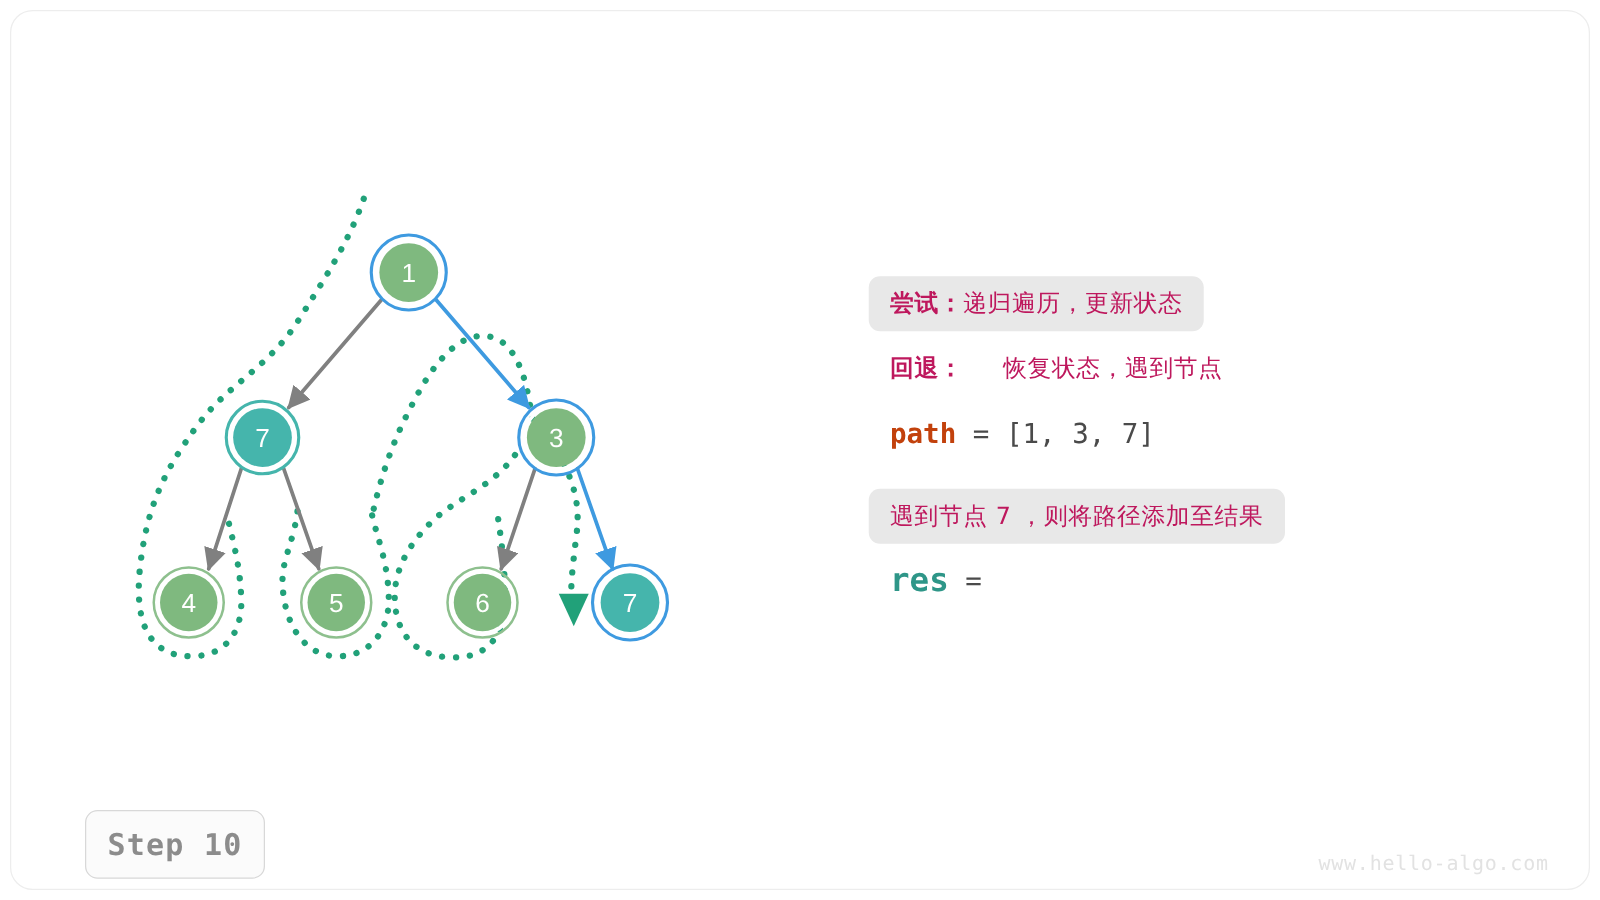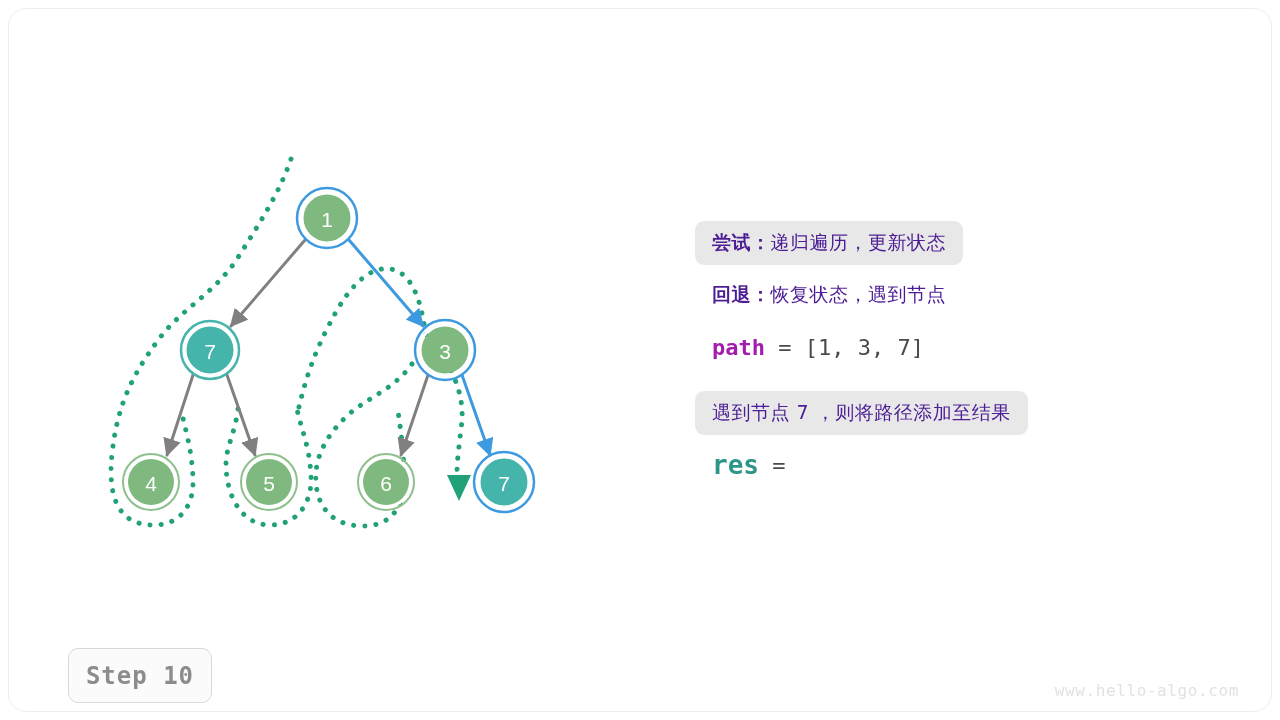--- a/index.html
+++ b/index.html
@@ -55,48 +55,49 @@
     align-items: center;
     background: #e8e8e8;
     border-radius: 9px;
     padding: 0 17px;
     height: 44px;
     box-sizing: border-box;
   }
   .cjk {
     font-family: "DejaVu Sans", "Liberation Sans", sans-serif;
     font-size: 19px;
-    color: #4c1d95;
+    color: #be185d;
     white-space: nowrap;
     letter-spacing: 0.5px;
   }
   .cjk.bold-key {
     font-weight: bold;
   }
   .plain-row {
     padding-left: 17px;
+    gap: 32px;
   }
   .code-row {
     display: flex;
     align-items: center;
     height: 44px;
     padding-left: 17px;
     margin-bottom: 8px;
   }
   .mono {
     font-family: "DejaVu Sans Mono", "Liberation Mono", monospace;
     font-size: 22px;
     color: #4a4a4a;
     white-space: pre;
   }
   .var-path {
     font-family: "DejaVu Sans Mono", "Liberation Mono", monospace;
     font-size: 22px;
     font-weight: bold;
-    color: #a21caf;
+    color: #c2410c;
   }
   .var-res {
     font-family: "DejaVu Sans Mono", "Liberation Mono", monospace;
     font-size: 26px;
     font-weight: bold;
     color: #2e9688;
   }
   .gap-row { height: 14px; }
   
   #step-badge {

